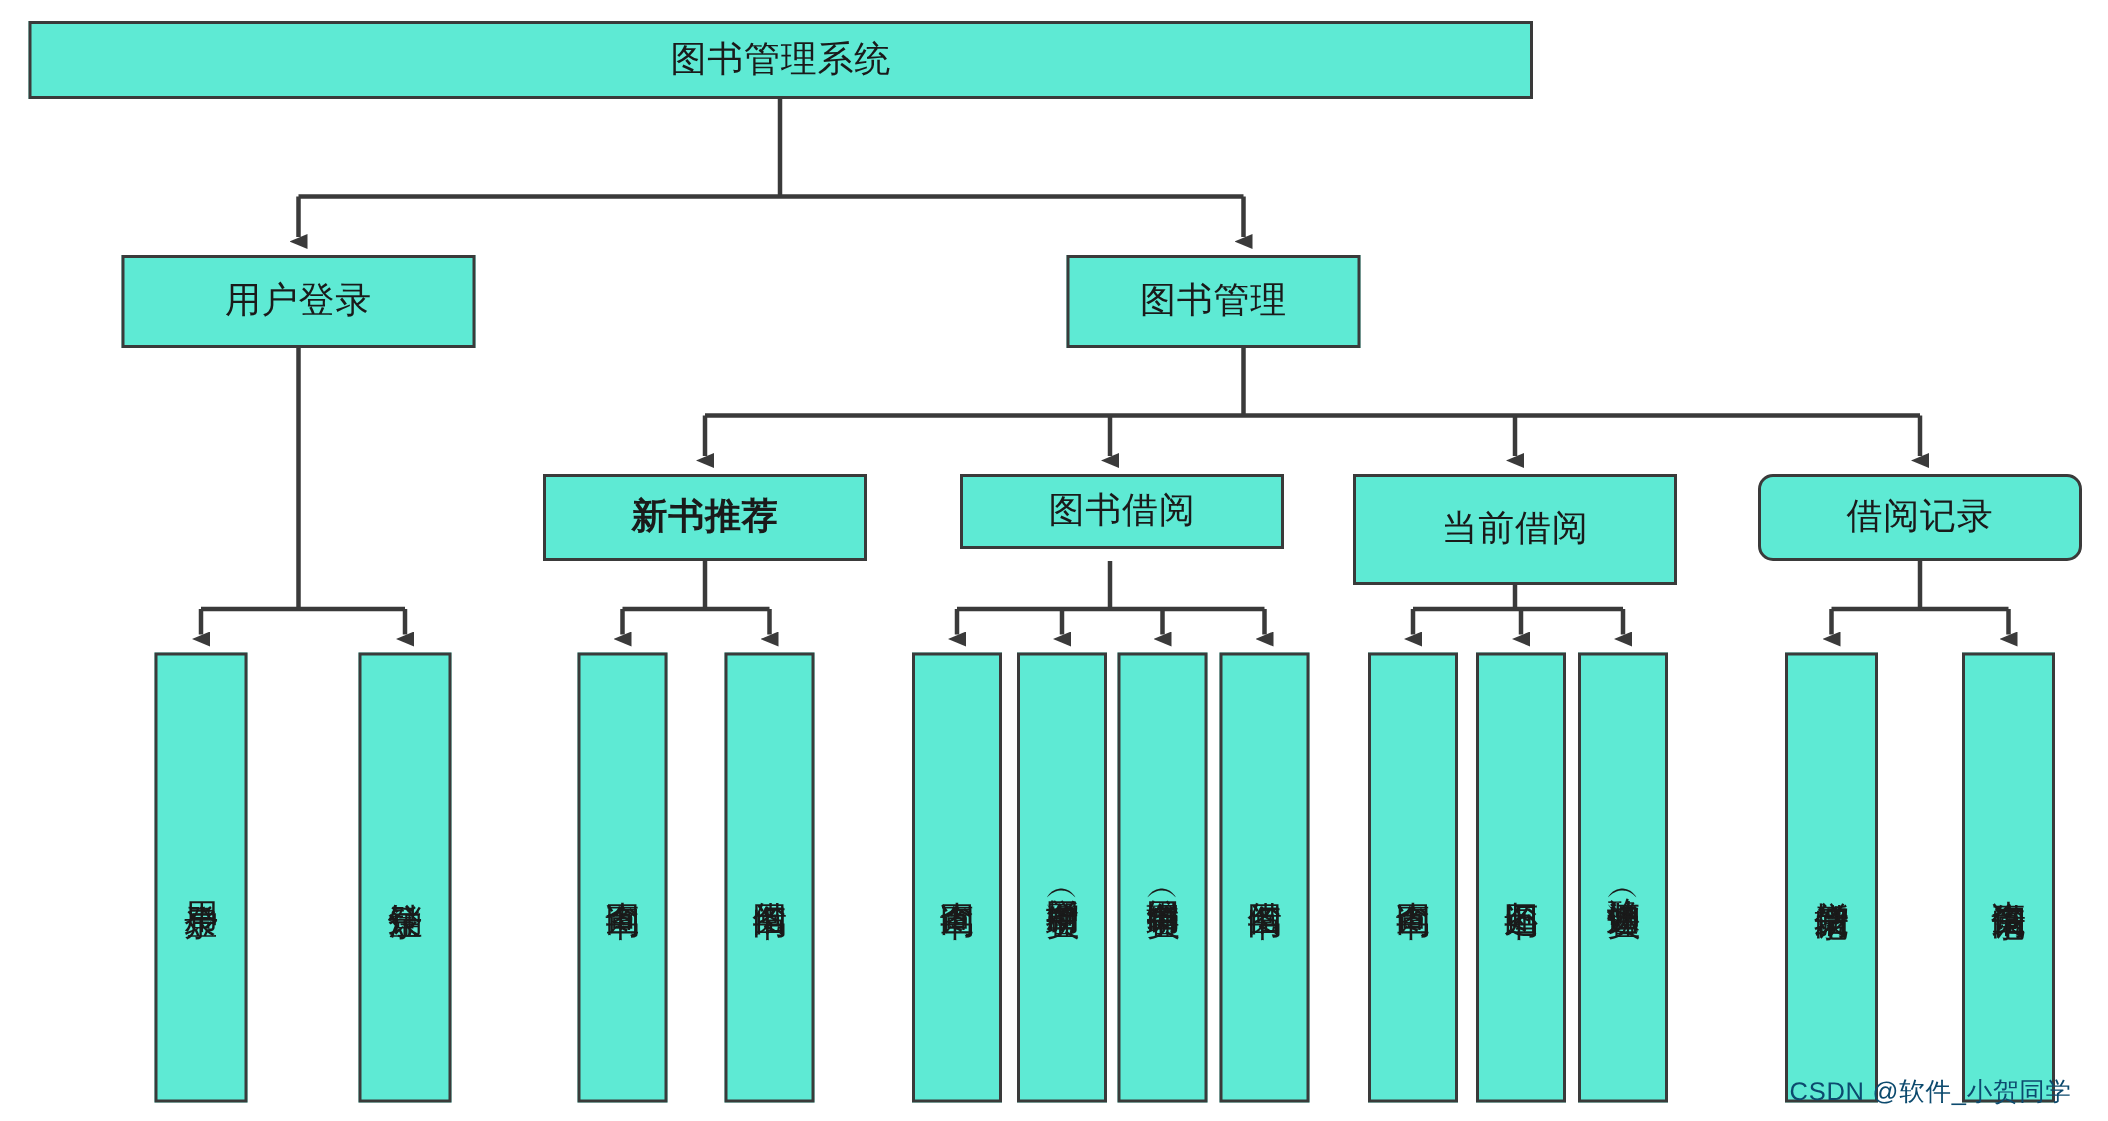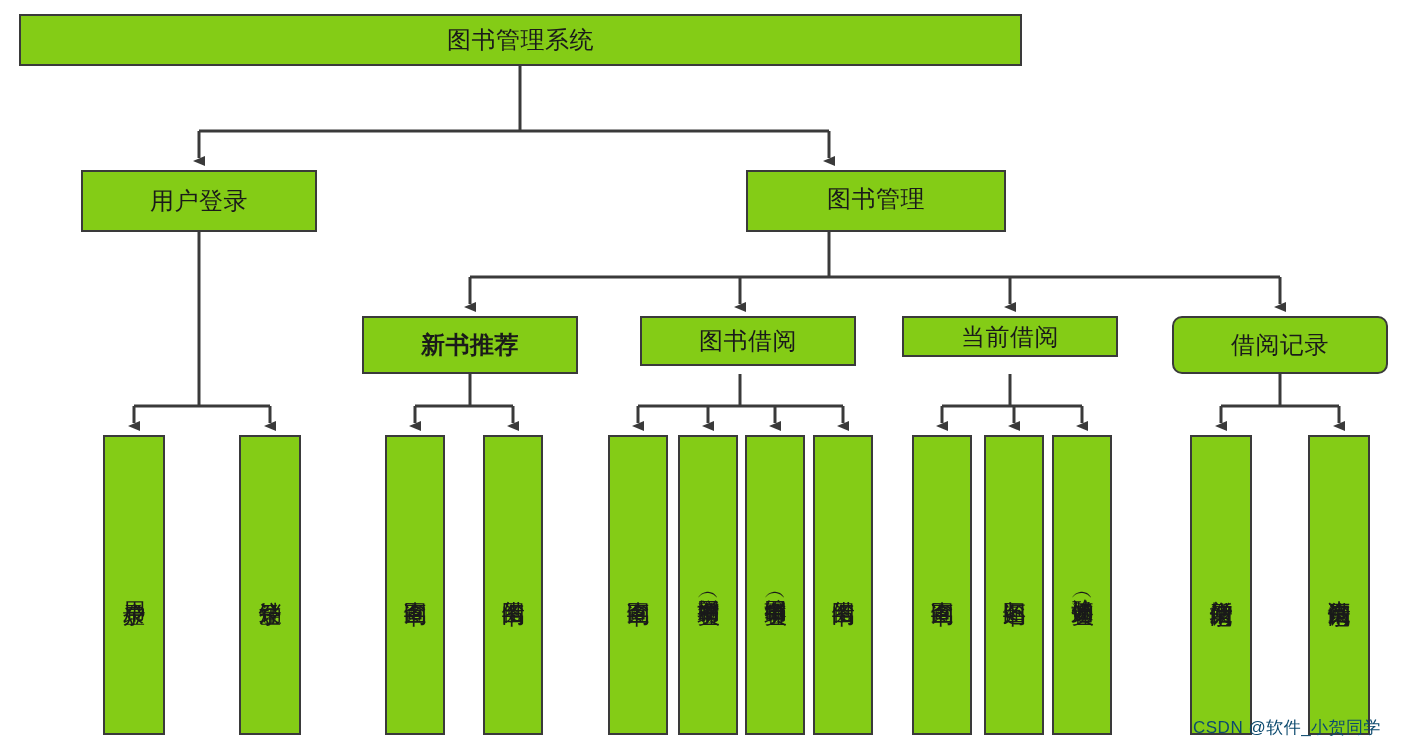--- a/index.html
+++ b/index.html
@@ -21,21 +21,21 @@
     position: absolute;
     left: 0;
     top: 0;
     width: 1405px;
     height: 747px;
   }
   .node {
     position: absolute;
     box-sizing: border-box;
     border: 2px solid #3a3a3a;
-    background: #84cc16;
+    background: #5eead4;
     display: flex;
     align-items: center;
     justify-content: center;
     color: #1a1a1a;
   }
   .node-label {
     font-size: 24px;
     line-height: 1.05;
     letter-spacing: 0.5px;
     white-space: nowrap;
@@ -120,31 +120,31 @@
     </g>
   </svg>
 
   <div class="node root" style="left:19px; top:14px; width:1003px; height:52px;">
     <span class="node-label">图书管理系统</span>
   </div>
 
   <div class="node" style="left:81px; top:170px; width:236px; height:62px;">
     <span class="node-label">用户登录</span>
   </div>
-  <div class="node" style="left:746px; top:170px; width:260px; height:62px;font-family:Liberation Mono, monospace;">
+  <div class="node" style="left:711px; top:170px; width:196px; height:62px;">
     <span class="node-label">图书管理</span>
   </div>
 
   <div class="node" style="left:362px; top:316px; width:216px; height:58px;font-weight:bold;">
     <span class="node-label">新书推荐</span>
   </div>
   <div class="node" style="left:640px; top:316px; width:216px; height:50px;">
     <span class="node-label">图书借阅</span>
   </div>
-  <div class="node" style="left:902px; top:316px; width:216px; height:41px;">
+  <div class="node" style="left:902px; top:316px; width:216px; height:74px;">
     <span class="node-label">当前借阅</span>
   </div>
   <div class="node" style="left:1172px; top:316px; width:216px; height:58px;border-radius:10px;">
     <span class="node-label">借阅记录</span>
   </div>
 
   <div class="node leaf" style="left:103px; top:435px; width:62px; height:300px;">
     <span class="node-label">用户登录</span>
   </div>
   <div class="node leaf" style="left:239px; top:435px; width:62px; height:300px;">

